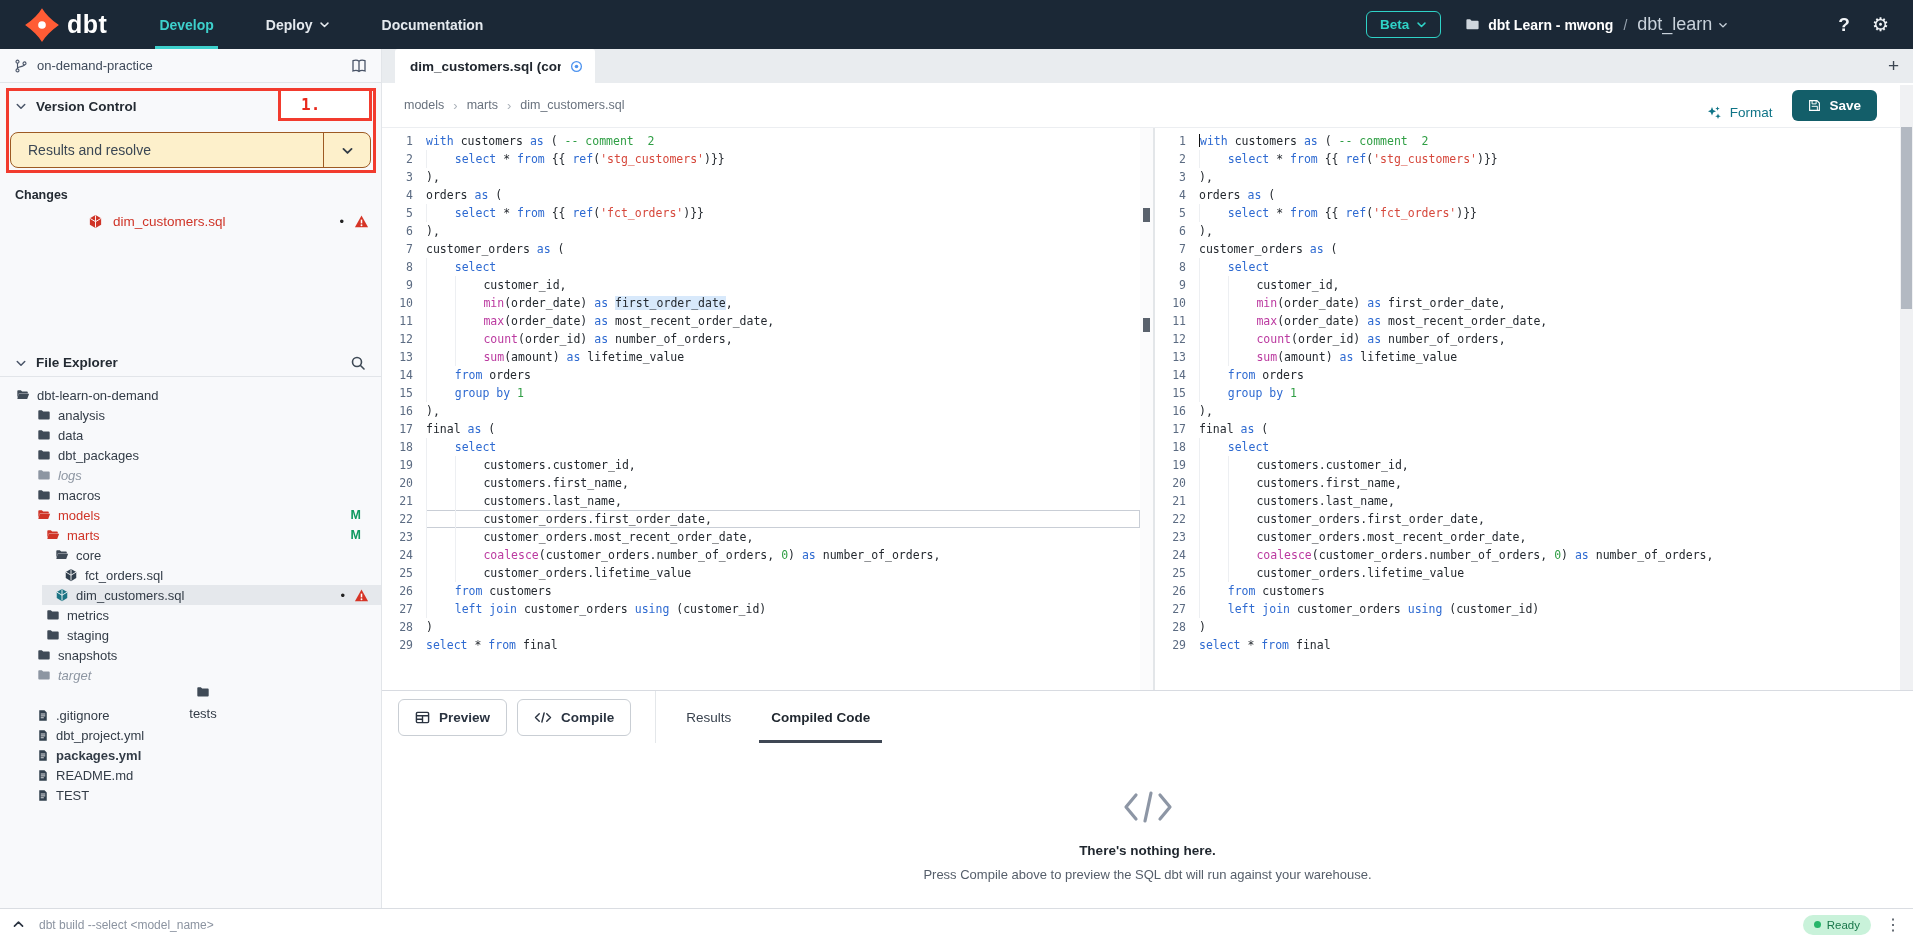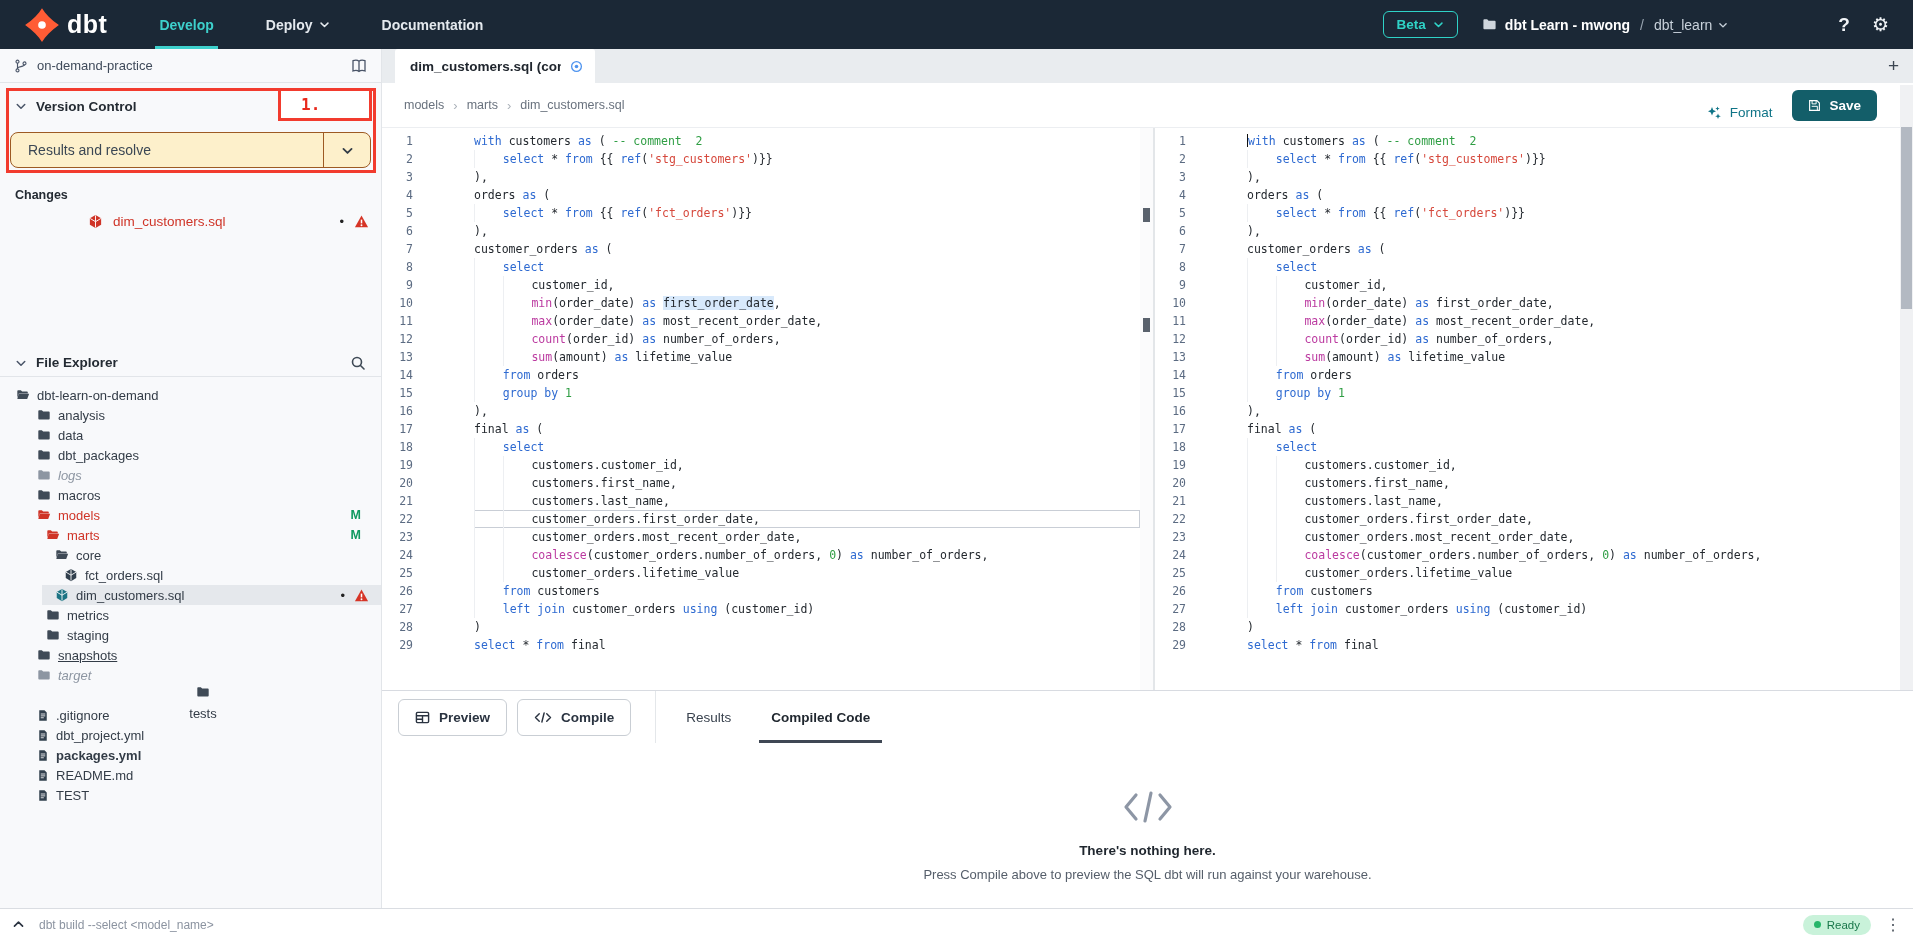--- a/index.html
+++ b/index.html
@@ -12,21 +12,21 @@
   .logo-wrap { display:flex; align-items:center; gap:7px; padding:0 26px 0 24px; }
   .logo-text { font-size:25px; font-weight:bold; color:#fff; letter-spacing:.5px; }
   .nav-item { position:relative; height:49px; display:flex; align-items:center; gap:6px; padding:0 26px; font-size:14px; font-weight:bold; color:#e4e9ee; cursor:pointer; }
   .nav-item.active { color:#3dd0cc; }
   .nav-item.active::after { content:""; position:absolute; left:22px; right:22px; bottom:0; height:3px; background:#3dd0cc; }
   .nav-right { margin-left:auto; display:flex; align-items:center; }
   .beta-btn { display:flex; align-items:center; gap:7px; border:1.5px solid #2fd3c7; color:#2fd3c7; border-radius:6px; padding:5px 13px; font-size:13.5px; font-weight:bold; margin-right:24px; cursor:pointer; }
   .acct { display:flex; align-items:center; gap:8px; font-size:14px; }
   .acct-name { font-weight:bold; color:#fff; }
   .acct-sep { color:#9aa6b2; padding:0 2px; }
-  .acct-proj { color:#c9d2db; font-size:14px; display:flex; align-items:center; gap:6px; cursor:pointer; }
+  .acct-proj { color:#c9d2db; font-size:18px; display:flex; align-items:center; gap:6px; cursor:pointer; }
   .nav-icons { display:flex; align-items:center; gap:22px; margin-left:110px; padding-right:24px; }
   .help-icon { font-size:19px; font-weight:bold; color:#f2f5f8; cursor:pointer; }
   .gear-icon { font-size:19px; color:#f2f5f8; cursor:pointer; line-height:1; }
 
   
   .body { flex:1; display:flex; min-height:0; }
 
   
   .sidebar { width:382px; flex-shrink:0; background:#f8f9fb; border-right:1px solid #e2e5e9; position:relative; font-size:13px; color:#333c47; overflow:hidden; }
   .branch-row { height:34px; display:flex; align-items:center; gap:9px; padding:0 14px; border-bottom:1px solid #e2e5e9; color:#3f4a5a; font-size:13px; }
@@ -68,21 +68,21 @@
   .toolbar-right { margin-left:auto; display:flex; align-items:flex-end; gap:20px; padding-right:14px; }
   .format-btn { display:flex; align-items:center; gap:8px; color:#0f7487; font-size:13.5px; cursor:pointer; }
   .save-btn { display:flex; align-items:center; gap:8px; background:#135e69; color:#fff; font-size:13.5px; font-weight:bold; border:none; border-radius:6px; padding:8px 16px; cursor:pointer; }
 
   
   .editors { height:562px; display:flex; flex-shrink:0; background:#fff; }
   .pane { flex:1; overflow:hidden; padding-top:4px; min-width:0; }
   .codeline { display:flex; height:18px; line-height:18px; font-family:"DejaVu Sans Mono", monospace; font-size:11.5px; white-space:pre; }
   .codeline.active .lc { box-shadow: inset 0 0 0 1px #c9ced6; }
   .ln { width:44px; flex-shrink:0; text-align:right; padding-right:13px; color:#5b6b82; }
-  .lc { flex:1; color:#24292f;margin-left:48px; }
+  .lc { flex:1; color:#24292f; }
   .ind { display:inline-block; border-left:1px solid #edeff2; }
   .tok-kw { color:#2e6ad1; }
   .tok-fn { color:#bb3aa0; }
   .tok-str { color:#d6483c; }
   .tok-com { color:#2f9e44; }
   .tok-num { color:#2f9e44; }
   .tok-hl { background:#d8e9fb; }
   .pane-right .tok-hl { background:transparent; }
   .cursor { display:inline-block; width:0; height:13px; border-left:1.5px solid #111; vertical-align:-2px; }
   .ruler { width:13px; position:relative; background:#fbfbfc; flex-shrink:0; }
@@ -369,21 +369,21 @@
             <span class="tlabel">metrics</span>
           </div>
           <div class="tree-row" style="padding-left: 46px;">
             <span class="ticon" style="color: rgb(63, 74, 86);">
               <svg width="14" height="14" viewBox="0 0 16 16">
                 <path d="M1.5 3.5a1 1 0 011-1h3l1.5 1.5h6.5a1 1 0 011 1v7a1 1 0 01-1 1h-11a1 1 0 01-1-1z" fill="currentColor"></path>
               </svg>
             </span>
             <span class="tlabel">staging</span>
           </div>
-          <div class="tree-row" style="padding-left: 37px; text-decoration: underline;">
+          <div class="tree-row" style="padding-left: 37px;">
             <span class="ticon" style="color: rgb(63, 74, 86);">
               <svg width="14" height="14" viewBox="0 0 16 16">
                 <path d="M1.5 3.5a1 1 0 011-1h3l1.5 1.5h6.5a1 1 0 011 1v7a1 1 0 01-1 1h-11a1 1 0 01-1-1z" fill="currentColor"></path>
               </svg>
             </span>
             <span class="tlabel">snapshots</span>
           </div>
           <div class="tree-row muted" style="padding-left: 37px;">
             <span class="ticon" style="color: rgb(141, 150, 162);">
               <svg width="14" height="14" viewBox="0 0 16 16">

